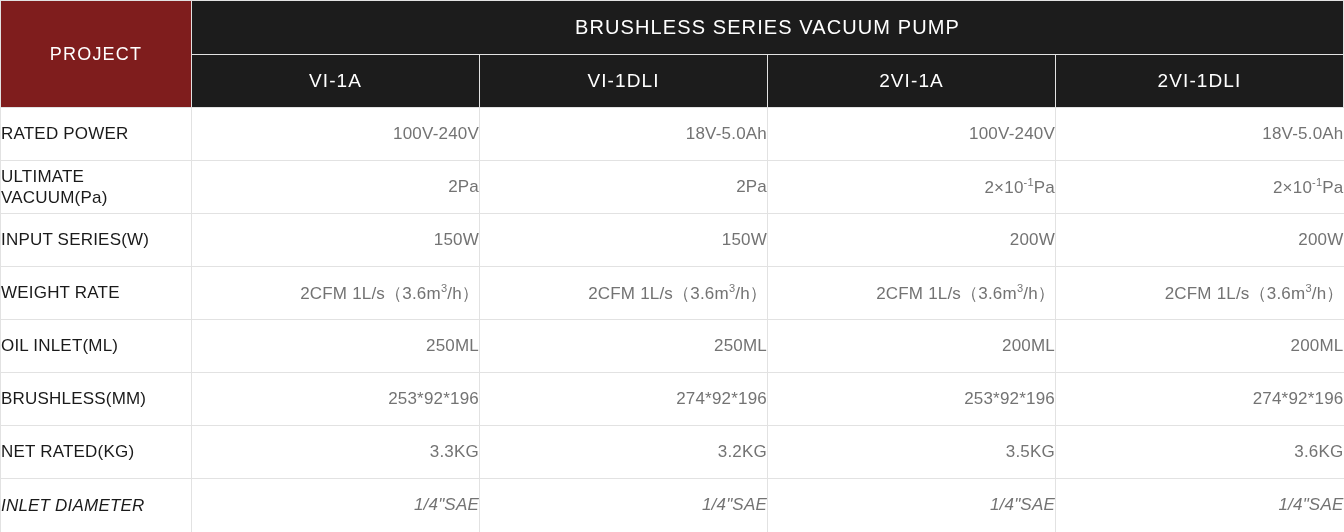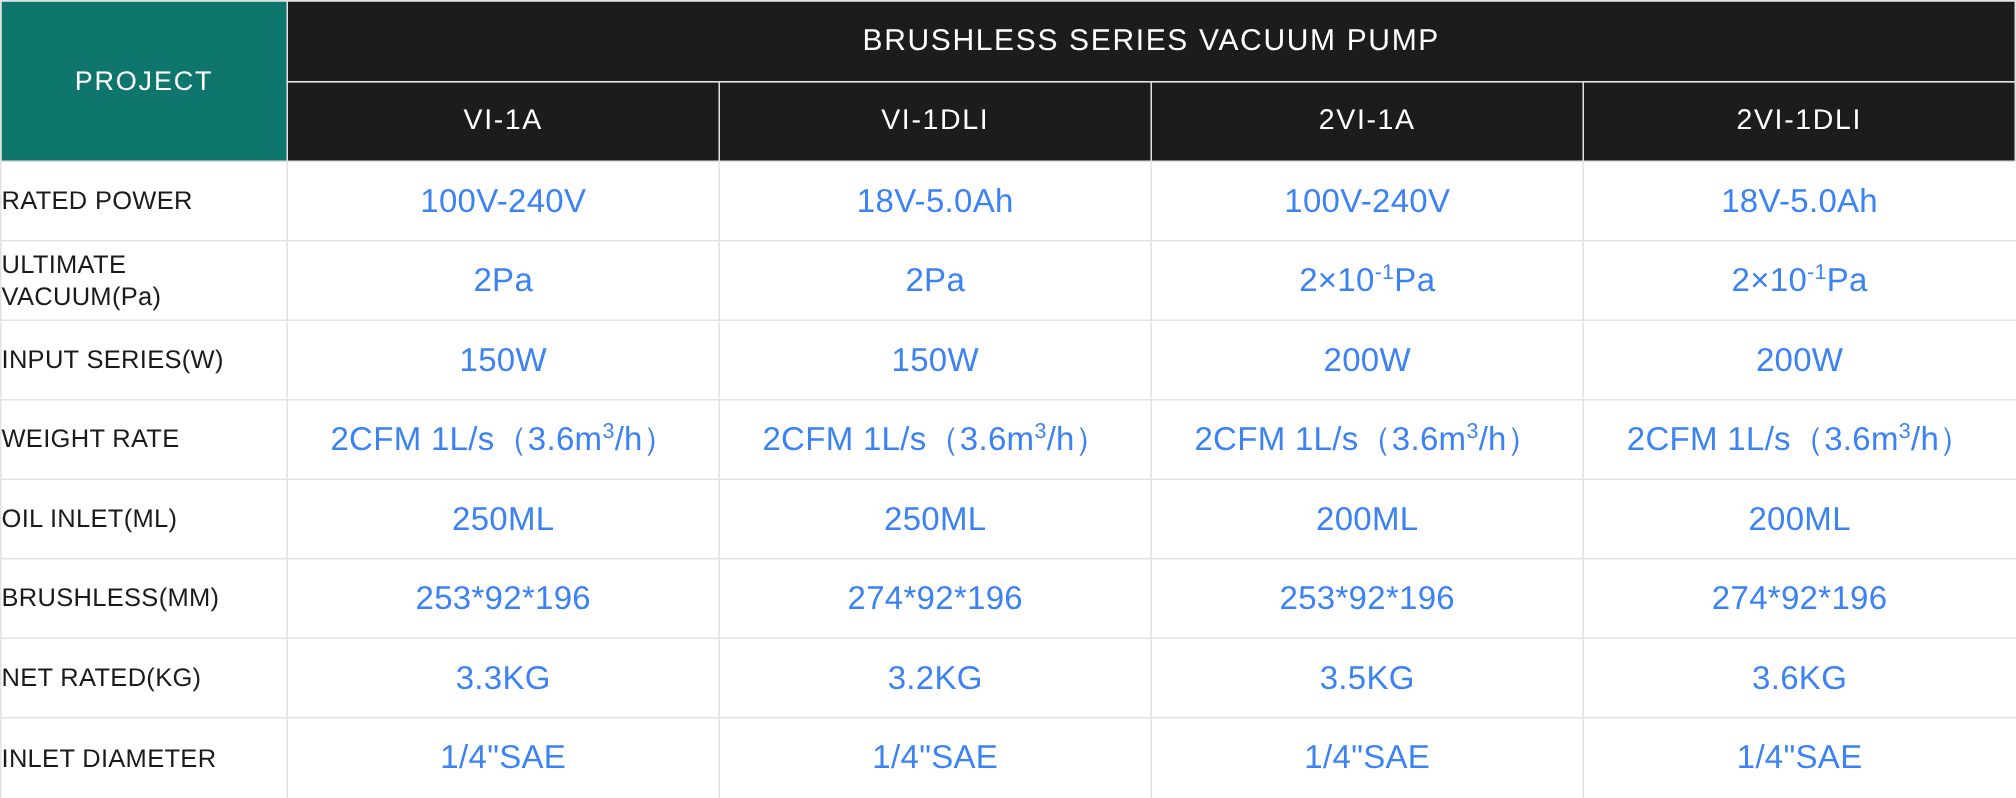--- a/index.html
+++ b/index.html
@@ -20,21 +20,21 @@
     table-layout: fixed;
   }
   .spec-table td, .spec-table th {
     border: 1px solid #e2e2e2;
     padding: 0;
     margin: 0;
   }
 
   
   .project-cell {
-    background: #0f766e;
+    background: #7f1d1d;
     color: #ffffff;
     font-size: 18px;
     letter-spacing: 1.2px;
     text-align: center;
     vertical-align: middle;
     border: none;
     width: 190px;
   }
   .title-cell {
     background: #1c1c1c;
@@ -68,32 +68,33 @@
     text-align: left;
     vertical-align: middle;
     font-size: 17px;
     color: #1a1a1a;
     letter-spacing: 0.2px;
     line-height: 1.25;
     padding: 4px 6px;
     border-left: none;
   }
   .row-value {
-    text-align: center;
+    text-align: right;
     vertical-align: middle;
-    font-size: 22px;
-    color: #3b82f6;
+    font-size: 17px;
+    color: #737373;
     letter-spacing: 0.2px;
     padding: 4px 6px;
   }
   tbody tr {
     height: 53px;
   }
   tbody tr:last-child td {
     border-bottom: none;
+    font-style: italic;
   }
   .row-value:last-child {
     border-right: none;
   }
   sup {
     font-size: 0.65em;
     vertical-align: super;
   }
 </style>
 </head>

